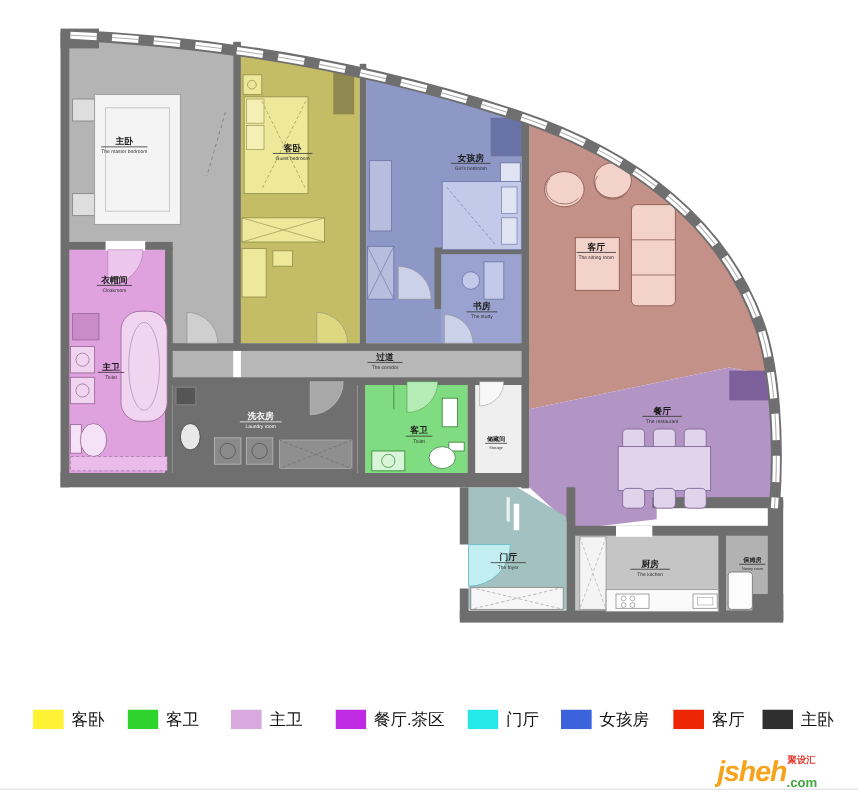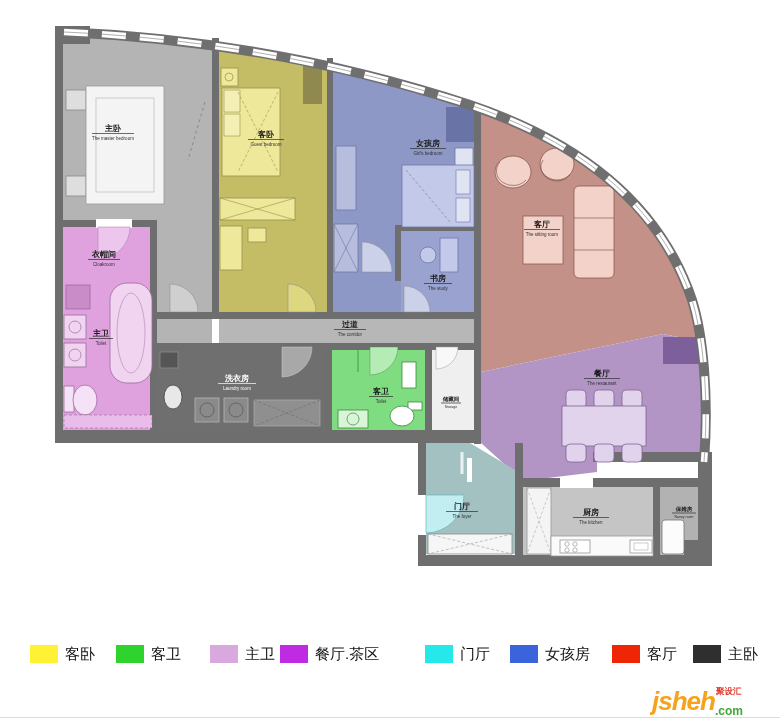--- a/index.html
+++ b/index.html
@@ -300,21 +300,21 @@
           <rect width="28" height="18" fill="#2ED32E"></rect>
         </svg>
       <span class="lab">客卫</span>
     </div>
     <div class="legend-item" style="left:210px">
       <svg width="28" height="18">
           <rect width="28" height="18" fill="#D9A8DF"></rect>
         </svg>
       <span class="lab">主卫</span>
     </div>
-    <div class="legend-item" style="left:280px">
+    <div class="legend-item" style="left:305px">
       <svg width="28" height="18">
           <rect width="28" height="18" fill="#BF2BE2"></rect>
         </svg>
       <span class="lab">餐厅.茶区</span>
     </div>
     <div class="legend-item" style="left:425px">
       <svg width="28" height="18">
           <rect width="28" height="18" fill="#25E9E9"></rect>
         </svg>
       <span class="lab">门厅</span>

